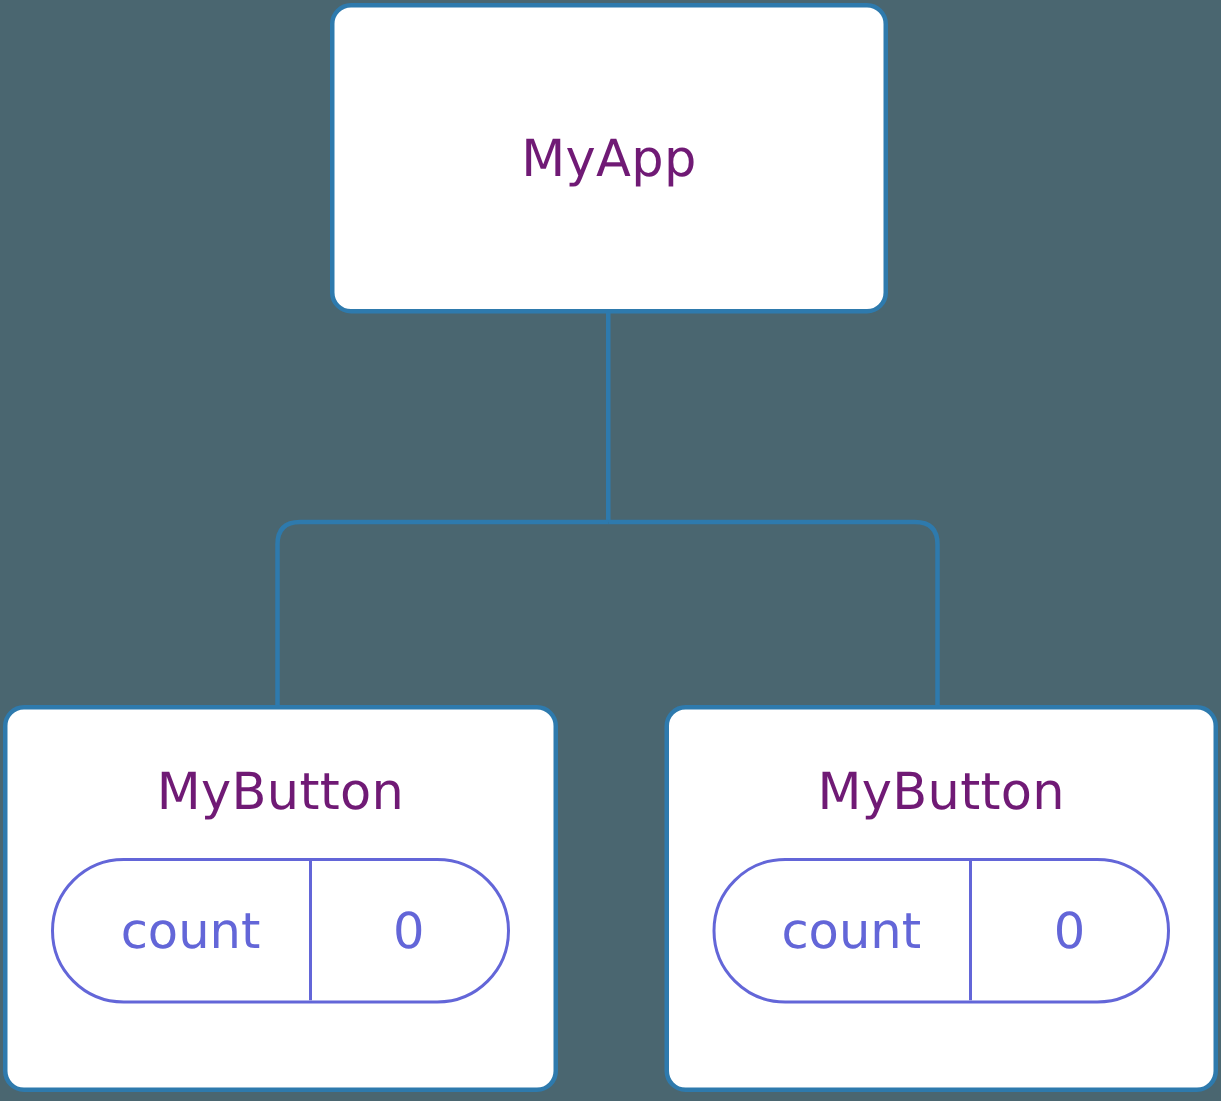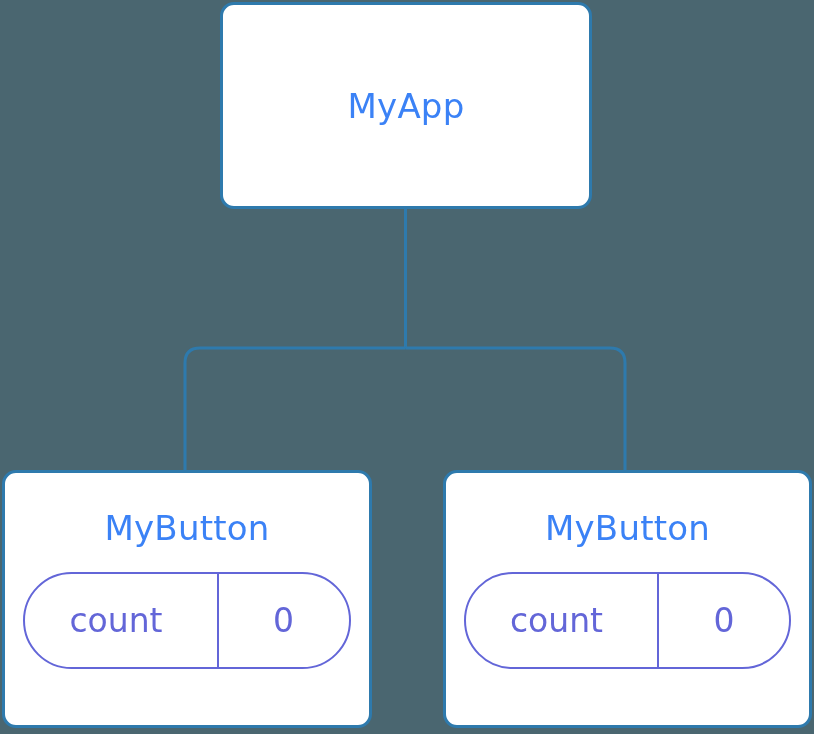--- a/index.html
+++ b/index.html
@@ -65,21 +65,21 @@
   .card-right {
     left: 443px;
     top: 470px;
     width: 369px;
     height: 258px;
     justify-content: flex-start;
     padding-top: 38px;
   }
 
   .card-title {
-    color: #3b82f6;
+    color: #701a75;
     font-size: 34px;
     line-height: 1;
     font-weight: 400;
     letter-spacing: 0.2px;
     white-space: nowrap;
   }
 
   
   .pill {
     margin-top: 27px;
@@ -90,21 +90,21 @@
     display: flex;
     align-items: stretch;
     overflow: hidden;
     background: transparent;
   }
 
   .pill-key {
     display: flex;
     align-items: center;
     justify-content: center;
-    padding: 0 54px 0 44px;
+    padding: 0 32px 0 44px;
     color: #6366d8;
     font-size: 33px;
     line-height: 1;
     white-space: nowrap;
   }
 
   .pill-divider {
     width: 2px;
     background: #6366d8;
     flex: 0 0 2px;

